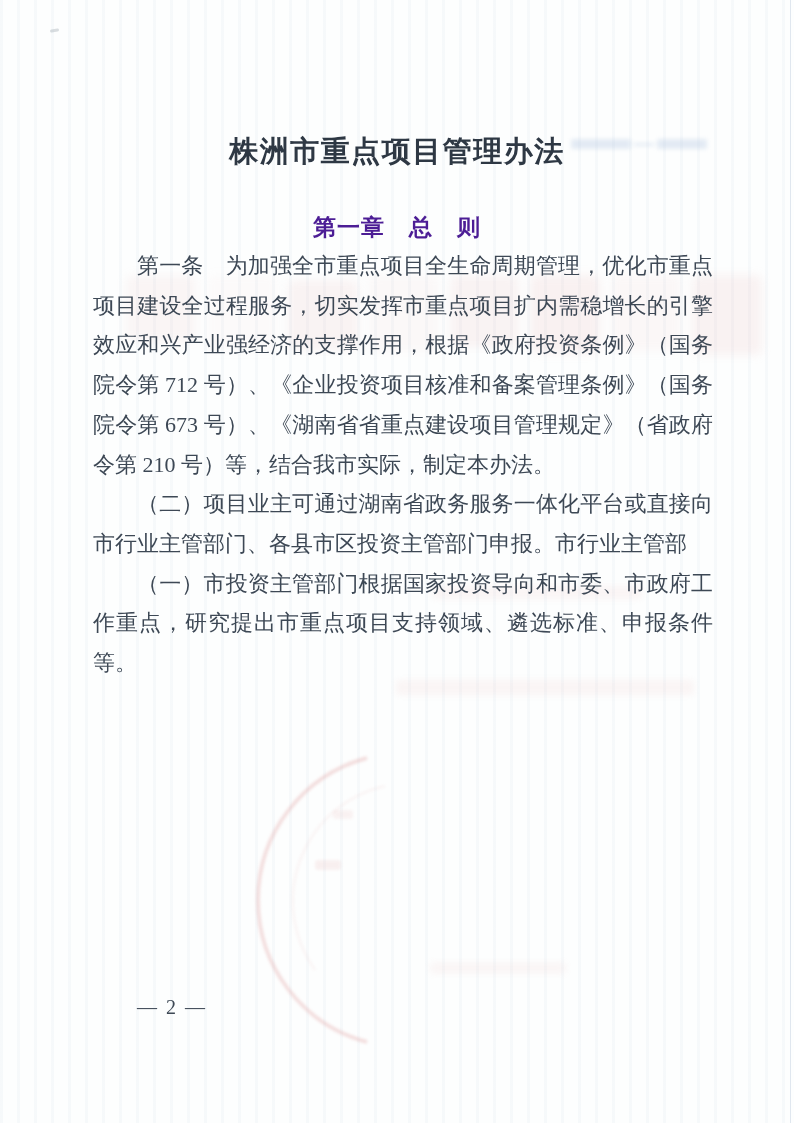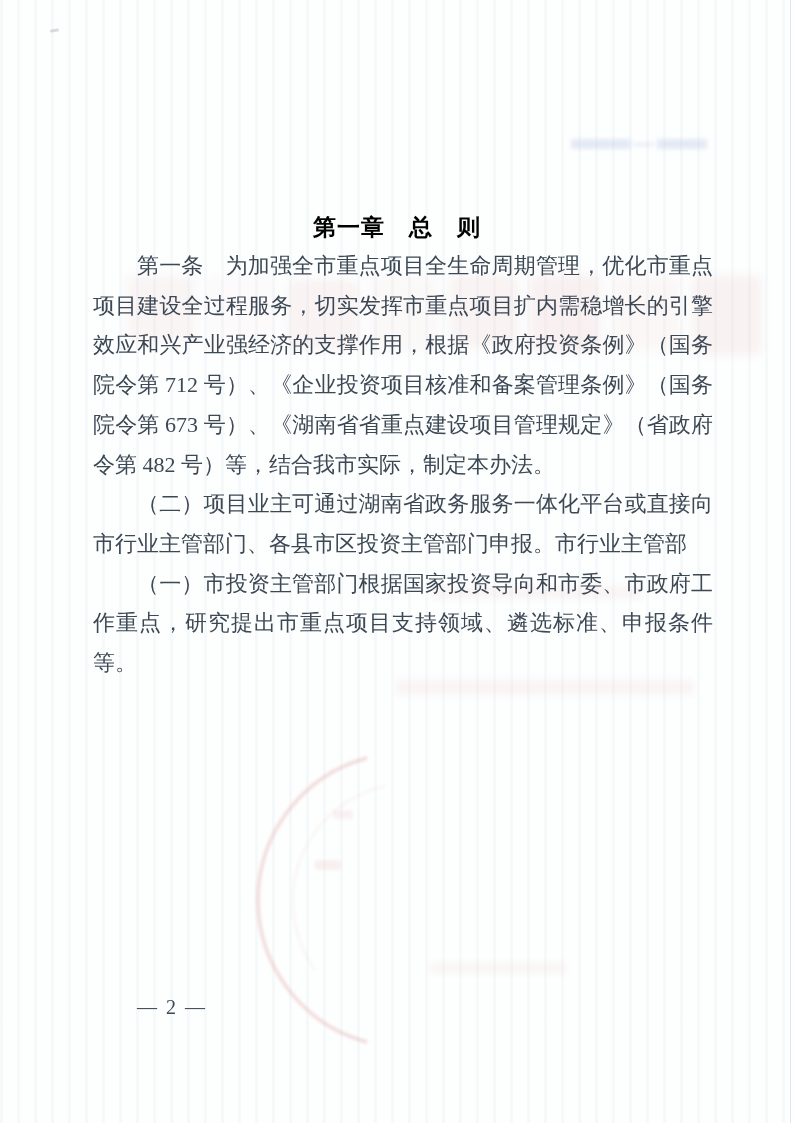--- a/index.html
+++ b/index.html
@@ -118,21 +118,21 @@
   }
 
   .chapter {
     position: absolute;
     top: 212px; left: 0;
     width: 100%;
     text-align: center;
     font-size: 23px;
     font-weight: 700;
     letter-spacing: 1px;
-    color: #000000;
+    color: #4c1d95;
   }
 
   .body-text {
     position: absolute;
     top: 246px;
     left: 93px;
     width: 620px;
     font-size: 22px;
     line-height: 39.7px;
     color: #3d4855;
@@ -187,24 +187,25 @@
     <path d="M122 18 A147 147 0 0 0 122 302" fill="none" stroke="#d98c8c" stroke-width="3.5" opacity="0.30" filter="url(#sealblur)"></path>
     <path d="M140 46 A118 118 0 0 0 70 230" fill="none" stroke="#d98c8c" stroke-width="2" opacity="0.10" filter="url(#sealblur)"></path>
     <rect x="70" y="120" width="26" height="10" rx="3" fill="#d98c8c" opacity="0.12" filter="url(#sealblur)"></rect>
     <rect x="88" y="70" width="20" height="9" rx="3" fill="#d98c8c" opacity="0.10" filter="url(#sealblur)"></rect>
   </svg>
 
   <div class="bleed-s bleed-s1"></div>
   <div class="bleed-s bleed-s2"></div>
   <div class="bleed-s bleed-s3"></div>
 
+  <h1 class="title">株洲市重点项目管理办法</h1>
 
   <h2 class="chapter">第一章　总　则</h2>
 
   <div class="body-text">
-    <p>第一条　为加强全市重点项目全生命周期管理，优化市重点项目建设全过程服务，切实发挥市重点项目扩内需稳增长的引擎效应和兴产业强经济的支撑作用，根据《政府投资条例》（国务院令第 712 号）、《企业投资项目核准和备案管理条例》（国务院令第 673 号）、《湖南省省重点建设项目管理规定》（省政府令第 482 号）等，结合我市实际，制定本办法。</p>
+    <p>第一条　为加强全市重点项目全生命周期管理，优化市重点项目建设全过程服务，切实发挥市重点项目扩内需稳增长的引擎效应和兴产业强经济的支撑作用，根据《政府投资条例》（国务院令第 712 号）、《企业投资项目核准和备案管理条例》（国务院令第 673 号）、《湖南省省重点建设项目管理规定》（省政府令第 210 号）等，结合我市实际，制定本办法。</p>
     <p>（二）项目业主可通过湖南省政务服务一体化平台或直接向市行业主管部门、各县市区投资主管部门申报。市行业主管部</p>
     <p>（一）市投资主管部门根据国家投资导向和市委、市政府工作重点，研究提出市重点项目支持领域、遴选标准、申报条件等。</p>
   </div>
 
   <div class="pageno">— 2 —</div>
 
 </div>
 
 </body></html>

